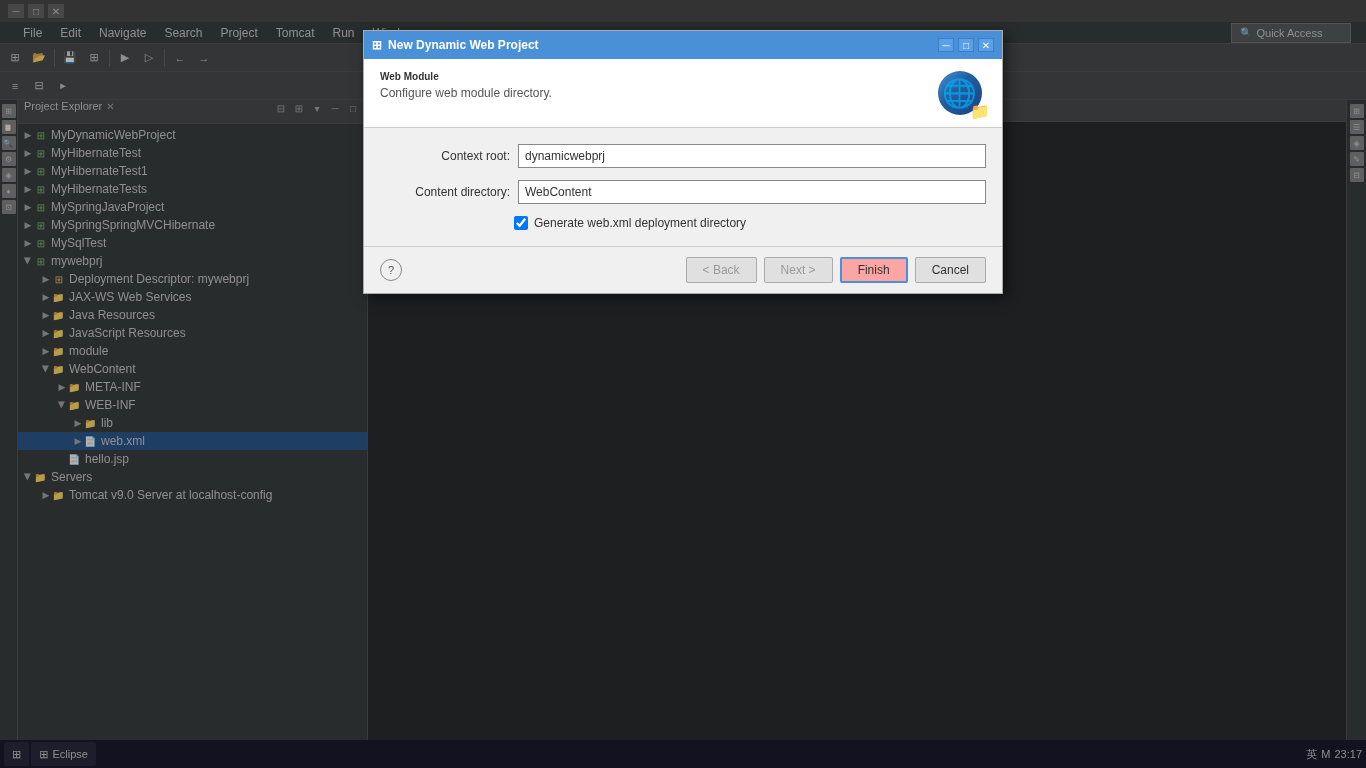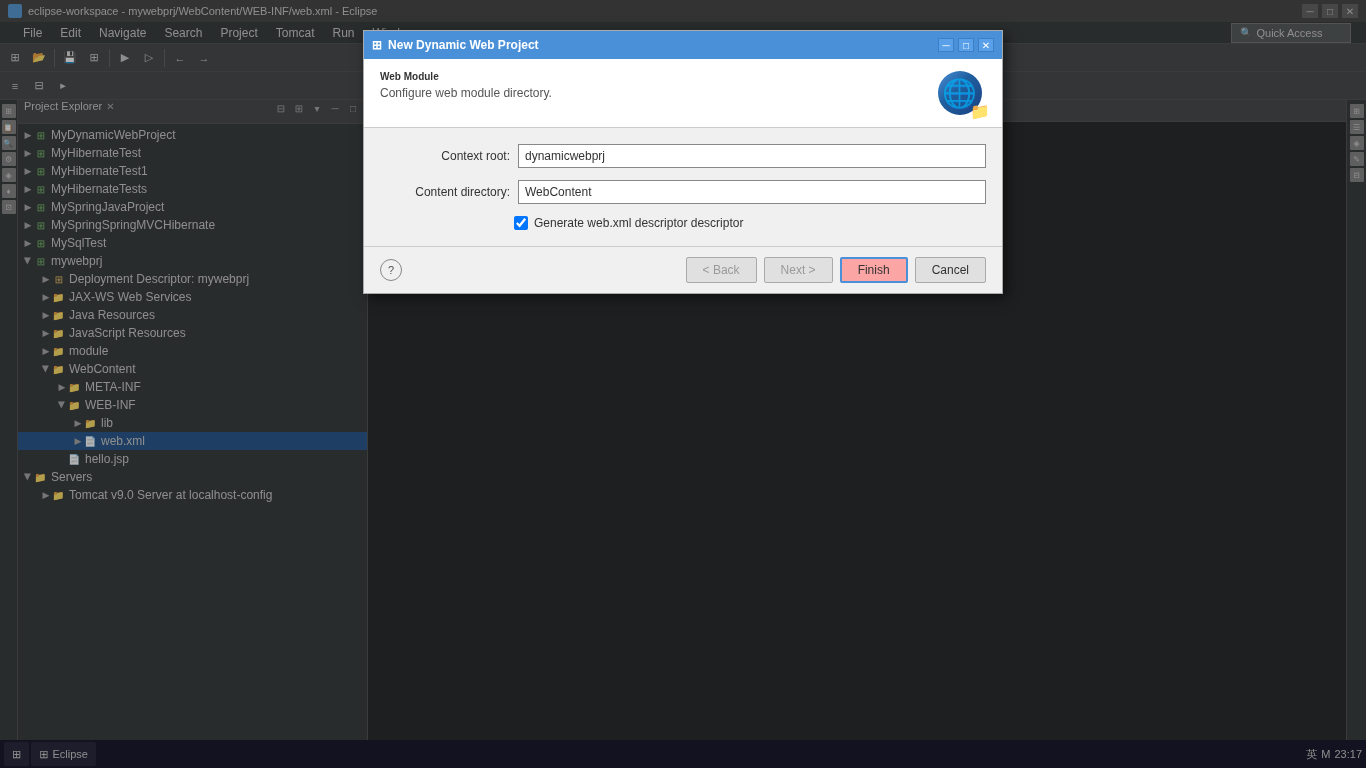--- a/index.html
+++ b/index.html
@@ -386,24 +386,20 @@
       align-items: center;
       padding: 0 4px;
       gap: 2px;
       border-bottom: 1px solid #555;
     }
   </style>
 </head>
 <body>
 
 <div class="title-bar">
-  <div class="title-bar-left">
-    <div class="title-bar-icon"></div>
-    <span>eclipse-workspace - mywebprj/WebContent/WEB-INF/web.xml - Eclipse</span>
-  </div>
   <div class="title-bar-controls">
     <button class="title-bar-btn">─</button>
     <button class="title-bar-btn">□</button>
     <button class="title-bar-btn">✕</button>
   </div>
 </div>
 
 <div class="menu-bar">
   <div class="menu-item">File</div>
   <div class="menu-item">Edit</div>
@@ -670,21 +666,21 @@
         <input class="form-input" type="text" value="dynamicwebprj" style="">
       </div>
 
       <div class="form-row">
         <label class="form-label">Content directory:</label>
         <input class="form-input" type="text" value="WebContent" style="">
       </div>
 
       <div class="checkbox-row" style="padding-left:134px">
         <input type="checkbox" class="form-checkbox" checked="" style="">
-        <label class="checkbox-label">Generate web.xml descriptor descriptor</label>
+        <label class="checkbox-label">Generate web.xml deployment directory</label>
       </div>
 
     </div>
 
     <div class="dialog-footer">
       <div class="dialog-footer-left">
         <button class="help-btn">?</button>
       </div>
       <div class="dialog-footer-right">
         <button class="footer-btn disabled">&lt; Back</button>

